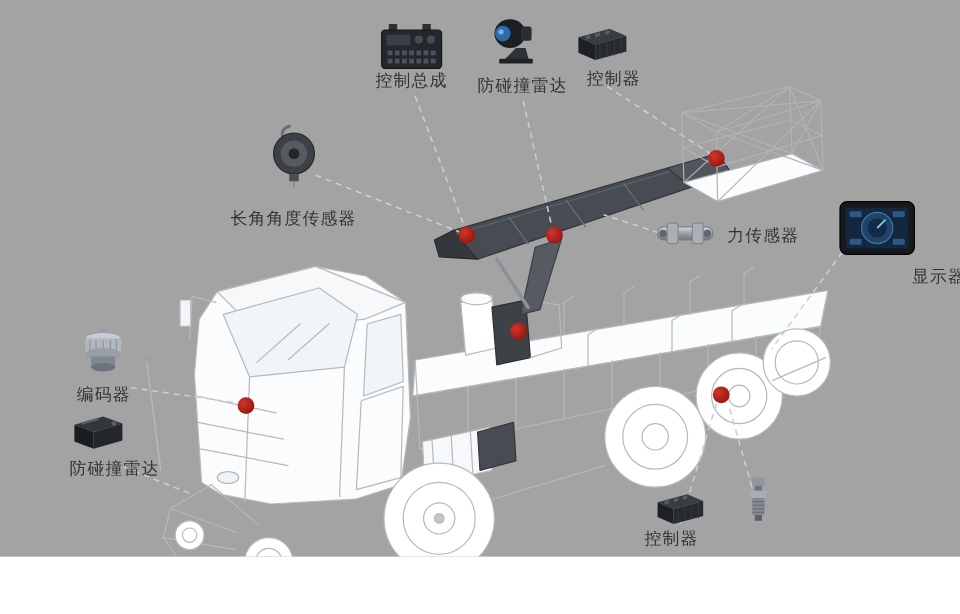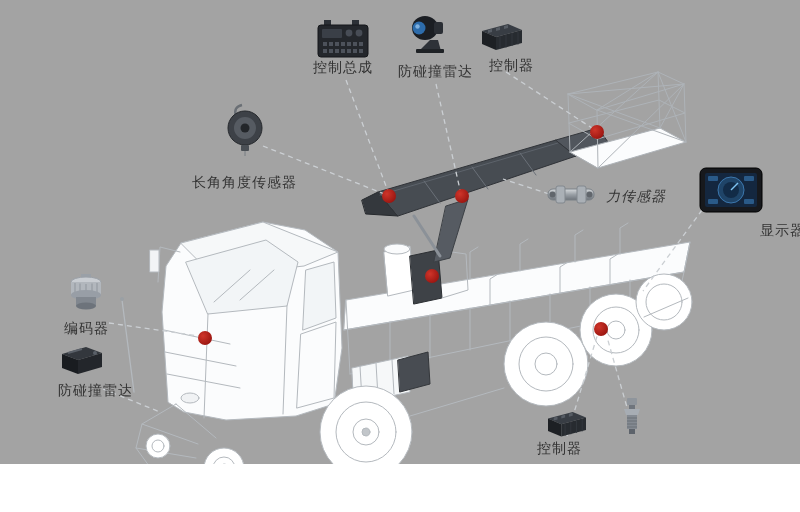--- a/index.html
+++ b/index.html
@@ -217,19 +217,19 @@
       <rect x="7" y="17" width="10" height="14" fill="#848a92"></rect>
       <path d="M7,20 h10 M7,23 h10 M7,26 h10 M7,29 h10" stroke="#6a7077" stroke-width="1" fill="none"></path>
       <rect x="9" y="31" width="6" height="5" fill="#5d636b"></rect>
     </g>
   </svg>
 
   <div class="lbl" style="left:313px; top:59px;">控制总成</div>
   <div class="lbl" style="left:398px; top:63px;">防碰撞雷达</div>
   <div class="lbl" style="left:489px; top:57px;">控制器</div>
   <div class="lbl" style="left:192px; top:154px;margin-top:20px;">长角角度传感器</div>
-  <div class="lbl" style="left:606px; top:188px;font-style:italic;">力传感器</div>
+  <div class="lbl" style="left:606px; top:188px;">力传感器</div>
   <div class="lbl" style="left:712px; top:222px;margin-left:48px;">显示器</div>
   <div class="lbl" style="left:64px;  top:320px;">编码器</div>
   <div class="lbl" style="left:58px;  top:382px;">防碰撞雷达</div>
   <div class="lbl" style="left:537px; top:440px;">控制器</div>
 
 </div>
 
 </body></html>

